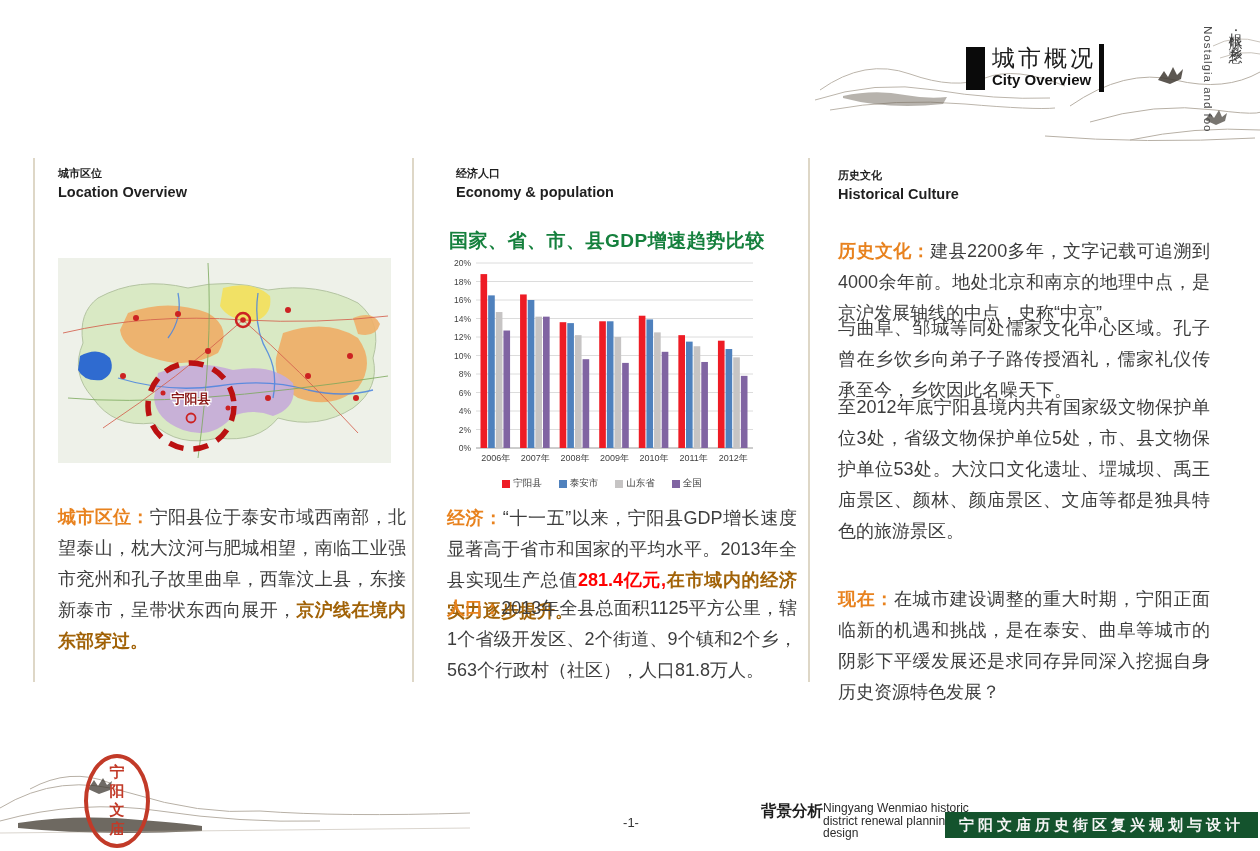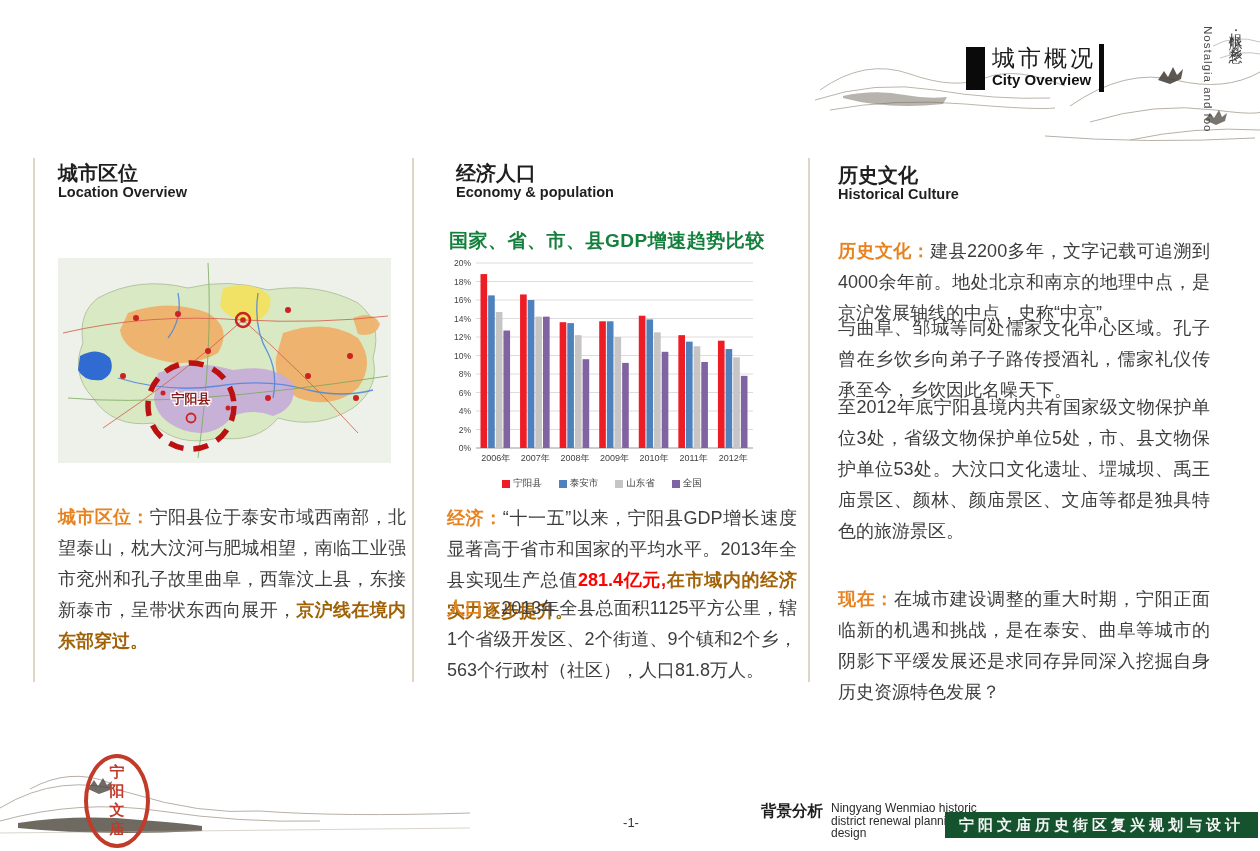--- a/index.html
+++ b/index.html
@@ -22,21 +22,21 @@
     position:absolute; left:1202px; top:26px; writing-mode:vertical-rl;
     font-size:11.5px; color:#4a4a4a; letter-spacing:1px;
   }
   
   .ink-top { position:absolute; left:815px; top:28px; pointer-events:none; }
   .ink-bottom { position:absolute; left:0px; top:753px; pointer-events:none; }
   
   .divider-v { position:absolute; top:158px; width:2px; height:524px; background:#ded7c7; }
   
   .col-heading { position:absolute; color:#1f1f1f; }
-  .col-heading .h-zh { font-size:20px; font-weight:bold; line-height:20px; }
+  .col-heading .h-zh { font-size:11px; font-weight:bold; line-height:20px; }
   .col-heading .h-en { font-size:14.5px; font-weight:bold; line-height:19px; }
   
   .body-para { position:absolute; font-size:18px; line-height:31px; color:#3d3d3d; text-align:justify; }
   .lbl-orange { color:#e8821e; font-weight:bold; }
   .txt-red { color:#ff0000; font-weight:bold; }
   .txt-bold { color:#a16207; font-weight:bold; }
   
   .chart-title { position:absolute; left:449px; top:228px; width:320px; font-size:19px; font-weight:bold; color:#15803d; letter-spacing:0.5px; }
   .gdp-chart { position:absolute; left:446px; top:256px; width:312px; height:240px; }
   .chart-legend { display:flex; justify-content:center; align-items:center; gap:17px; font-size:9.5px; color:#3f3f3f; margin-top:3px; }
@@ -46,21 +46,21 @@
   .map-figure { position:absolute; left:58px; top:258px; width:333px; height:205px; }
   
   .seal {
     position:absolute; left:84px; top:754px; width:66px; height:94px;
     border:4px solid #c23a28; border-radius:50%;
     display:flex; flex-direction:column; align-items:center; justify-content:center;
     color:#c23a28; font-family:"DejaVu Serif", serif; font-weight:bold; font-size:15px; line-height:19px;
   }
   
   .page-number { position:absolute; left:600px; top:815px; width:62px; text-align:center; font-size:13px; color:#333; }
-  .footer-section { position:absolute; left:761px; top:802px; display:flex; gap:8px; align-items:flex-start; }
+  .footer-section { position:absolute; left:761px; top:802px; display:flex; align-items:flex-start; }
   .footer-section .sec-zh { font-size:15.5px; font-weight:bold; color:#1d1d1d; line-height:17px; }
   .footer-section .sec-en { font-size:12px; color:#2b2b2b; line-height:12.5px; width:170px; }
   .project-box {
     position:absolute; left:945px; top:812px; width:313px; height:26px; background:#14532d;
     display:flex; align-items:center; justify-content:center;
     color:#f5f5f5; font-family:"DejaVu Serif", serif; font-weight:bold; font-size:15px; letter-spacing:4px;
   }
 </style>
 </head>
 <body>

